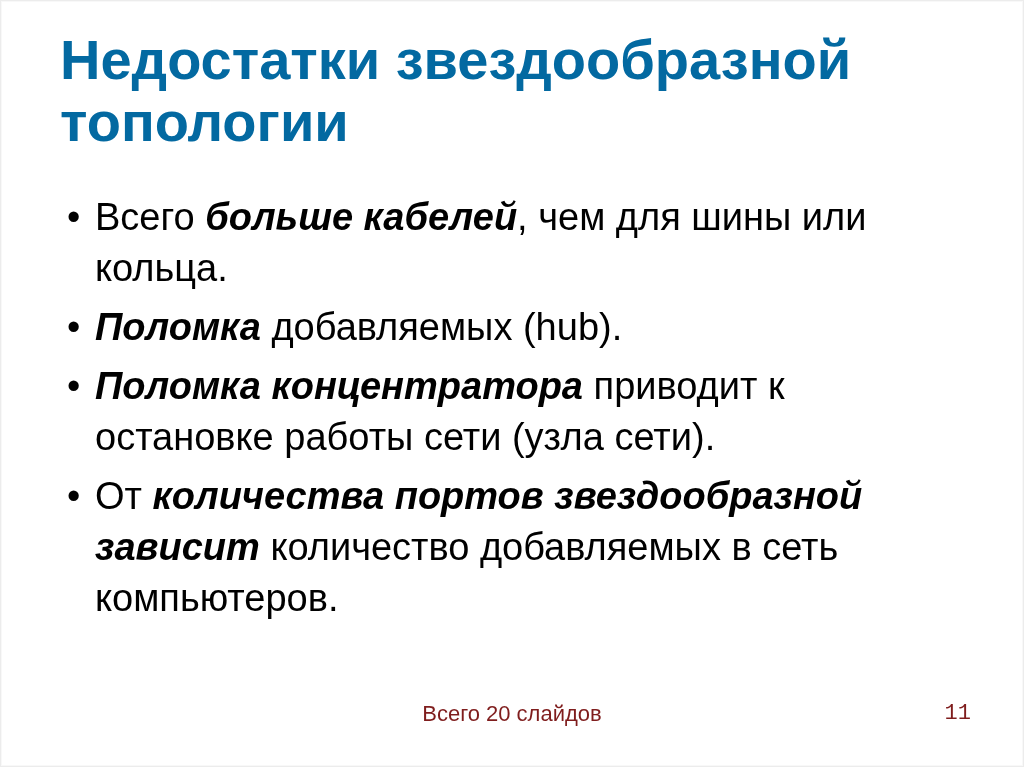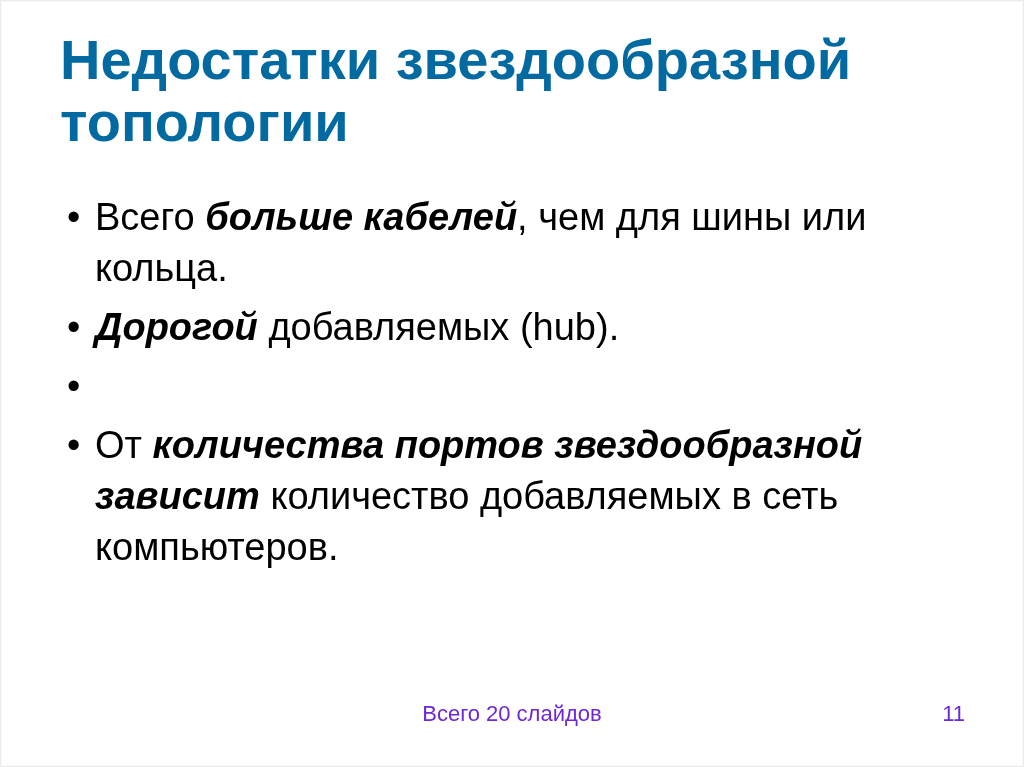--- a/index.html
+++ b/index.html
@@ -53,50 +53,52 @@
     font-style: italic;
   }
   .footer {
     position: absolute;
     top: 701px;
     left: 0;
     width: 1024px;
     height: 30px;
     font-size: 22px;
     line-height: 26px;
-    color: #6d28d9;
+    color: #7f1d1d;
   }
   .footer-text {
     display: block;
     width: 100%;
     text-align: center;
   }
   .page-number {
     position: absolute;
     top: 0;
-    right: 59px;
+    right: 53px;
+    font-family: Liberation Mono, monospace;
   }
 </style>
 </head>
 <body>
 
 <div class="slide" style="background: rgb(255, 255, 255);">
   <h1 class="title" style="color: #0369a1;">Недостатки звездообразной топологии</h1>
 
   <ul class="bullets" style="color: rgb(0, 0, 0);">
       <li class="bullet-item">
         <span class="bullet-marker">•</span>
         <span class="bullet-text"><span>Всего </span><b>больше кабелей</b><span>, чем для шины или кольца.</span></span>
       </li>
       <li class="bullet-item">
         <span class="bullet-marker">•</span>
-        <span class="bullet-text"><b>Дорогой</b><span> добавляемых (hub).</span></span>
+        <span class="bullet-text"><b>Поломка</b><span> добавляемых (hub).</span></span>
       </li>
       <li class="bullet-item">
         <span class="bullet-marker">•</span>
+        <span class="bullet-text"><b>Поломка концентратора</b><span> приводит к остановке работы сети (узла сети).</span></span>
       </li>
       <li class="bullet-item">
         <span class="bullet-marker">•</span>
         <span class="bullet-text"><span>От </span><b>количества портов звездообразной зависит</b><span> количество добавляемых в сеть компьютеров.</span></span>
       </li>
     </ul>
 
   <div class="footer">
     <span class="footer-text">Всего 20 слайдов</span>
     <span class="page-number">11</span>

